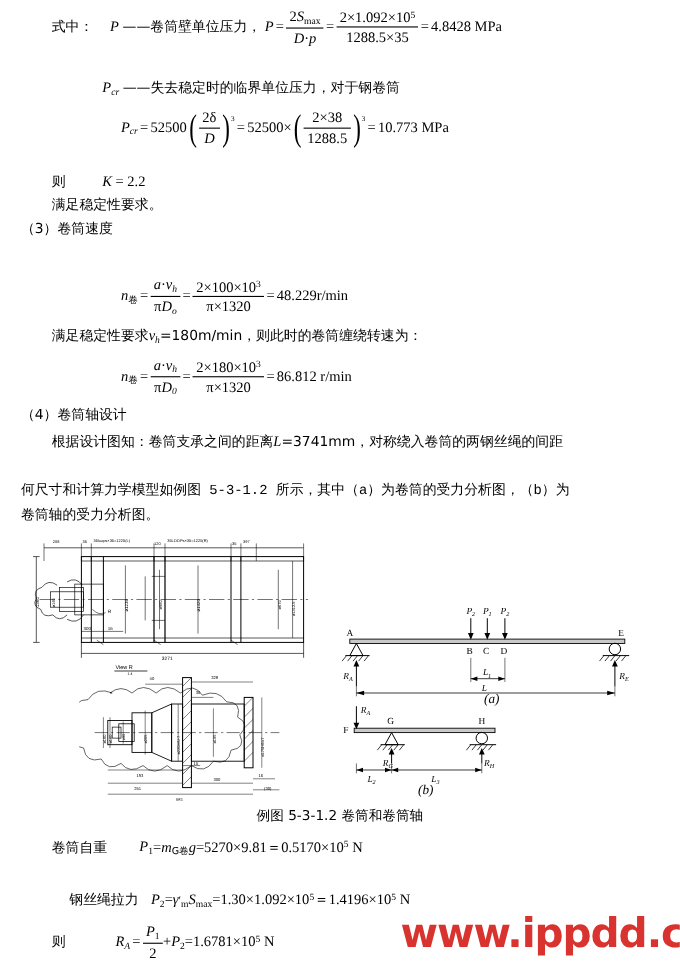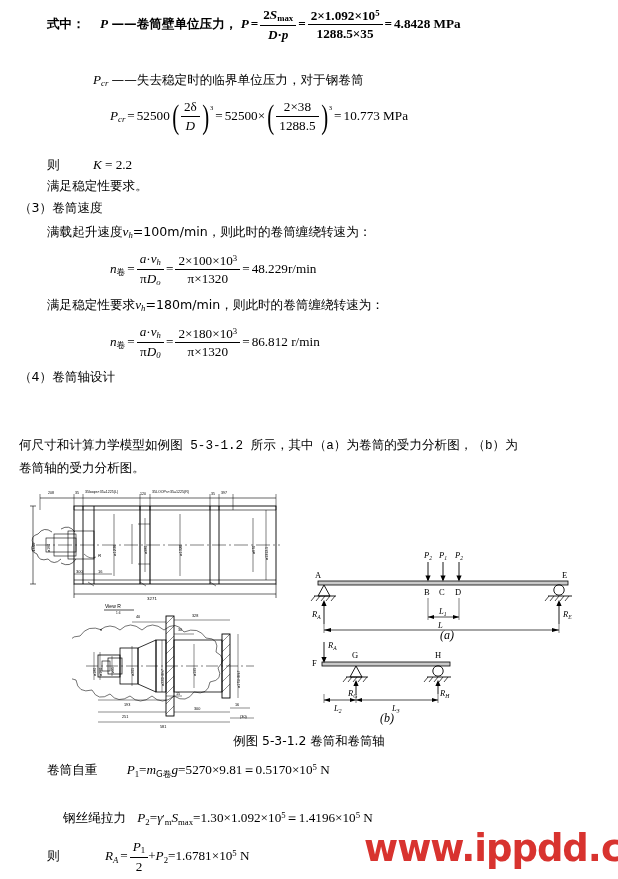--- a/index.html
+++ b/index.html
@@ -93,21 +93,21 @@
     color: #d8332f;
   }
   svg { display: block; }
   .dim { font-family: "Liberation Sans", sans-serif; fill: #000; }
 </style>
 </head>
 <body>
 
 <div class="page">
 
-  <div class="line" style="left:47px; top:8px;font-weight:bold;">
+  <div class="line" style="left:47px; top:8px;">
     <span class="cn">式中：</span>
     <span class="mi" style="margin-left:12px;">P</span>
     <span class="cn">——卷筒壁单位压力，</span>
     <span class="mi">P</span><span class="eq">=</span><span class="frac"><span class="num"><span class="mn">2</span><span class="mi">S</span><span class="sub">max</span></span><span class="den"><span class="mi">D</span><span class="mn">·</span><span class="mi">p</span></span></span><span class="eq">=</span><span class="frac"><span class="num"><span class="mn">2×1.092×10</span><span class="sup">5</span></span><span class="den"><span class="mn">1288.5×35</span></span></span><span class="eq">=</span><span class="mn">4.8428 MPa</span>
   </div>
 
 
   <div class="line" style="left:93px; top:73px;">
     <span class="mi">P</span><span class="subi">cr</span>
     <span class="cn">——失去稳定时的临界单位压力，对于钢卷筒</span>
@@ -120,38 +120,38 @@
   <div class="line" style="left:47px; top:158px;">
     <span class="cn">则</span>
     <span class="mi" style="margin-left:30px;">K</span>
     <span class="mn">= 2.2</span>
   </div>
 
   <div class="line cn" style="left:47px; top:180px;">满足稳定性要求。</div>
 
   <div class="line cn" style="left:19px; top:202px;">（3）卷筒速度</div>
 
-  <div class="line" style="left:47px; top:225px;">
-    <span class="cn">满载起升速度</span><span class="mi">v</span><span class="subi">h</span><span class="cn">=100m/min，则此时的卷筒缠绕转速为：</span>
-  </div>
 
   <div class="line" style="left:110px; top:252px;">
     <span class="mi">n</span><span class="sub cn">卷</span><span class="eq">=</span><span class="frac"><span class="num"><span class="mi">a</span><span class="mn">·</span><span class="mi">v</span><span class="subi">h</span></span><span class="den"><span class="mn">π</span><span class="mi">D</span><span class="subi">o</span></span></span><span class="eq">=</span><span class="frac"><span class="num"><span class="mn">2×100×10</span><span class="sup">3</span></span><span class="den"><span class="mn">π×1320</span></span></span><span class="eq">=</span><span class="mn">48.229r/min</span>
   </div>
 
   <div class="line" style="left:47px; top:298px;">
     <span class="cn">满足稳定性要求</span><span class="mi">v</span><span class="subi">h</span><span class="cn">=180m/min，则此时的卷筒缠绕转速为：</span>
   </div>
 
   <div class="line" style="left:110px; top:325px;">
     <span class="mi">n</span><span class="sub cn">卷</span><span class="eq">=</span><span class="frac"><span class="num"><span class="mi">a</span><span class="mn">·</span><span class="mi">v</span><span class="subi">h</span></span><span class="den"><span class="mn">π</span><span class="mi">D</span><span class="subi">0</span></span></span><span class="eq">=</span><span class="frac"><span class="num"><span class="mn">2×180×10</span><span class="sup">3</span></span><span class="den"><span class="mn">π×1320</span></span></span><span class="eq">=</span><span class="mn">86.812 r/min</span>
   </div>
 
   <div class="line cn" style="left:19px; top:371px;">（4）卷筒轴设计</div>
 
+  <div class="line" style="left:47px; top:394px;">
+    <span class="cn">根据设计图知：卷筒支承之间的距离</span><span class="mi">L</span><span class="cn">=3741mm，对称绕入卷筒的两钢丝绳的间距</span>
+  </div>
 
 
   <div class="line cn" style="left:19px; top:440px;font-family:Liberation Mono, monospace;">何尺寸和计算力学模型如例图 5-3-1.2 所示，其中（a）为卷筒的受力分析图，（b）为</div>
   <div class="line cn" style="left:19px; top:462px;">卷筒轴的受力分析图。</div>
 
   <div class="fig" style="left:28px; top:484px;">
     <svg width="260" height="120" viewBox="0 0 260 120">
       <g stroke="#000" fill="none" stroke-width="0.6">
 
         <line x1="12" y1="14" x2="248" y2="14"></line>

